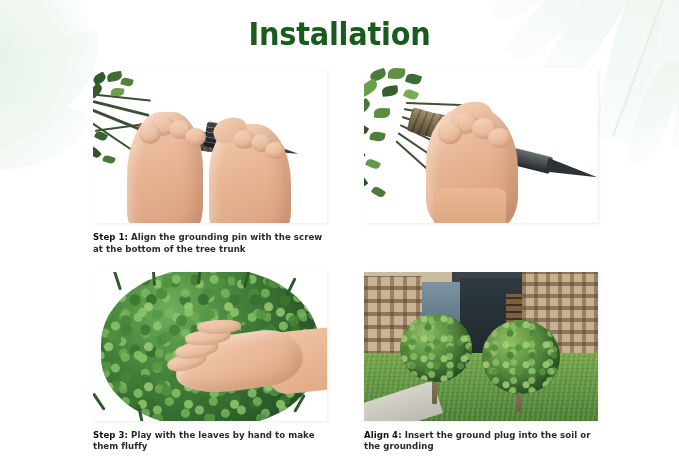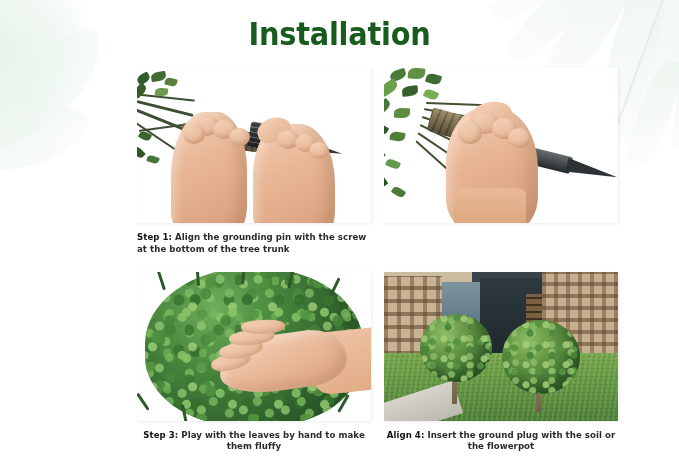--- a/index.html
+++ b/index.html
@@ -98,24 +98,23 @@
   }
 
   .grid {
     position: absolute;
     top: 68px;
     left: 93px;
     width: 495px;
   }
   .row {
     display: flex;
-    gap: 13px;
-    margin-left: 44px;
-  }
-  .row + .row { margin-top: 16px; text-align: center; }
+    gap: 37px;
+  }
+  .row + .row { margin-top: 16px; }
 
   .cell {
     width: 234px;
   }
 
   .photo {
     position: relative;
     width: 234px;
     height: 155px;
     background: #ffffff;
@@ -572,20 +571,20 @@
             </div>
 
             <div class="p4-tree-trunk" style="left:152px; top:112px; height:28px;"></div>
             <div class="p4-tree-ball" style="left:118px; top:48px; width:78px; height:74px;">
               <div class="p4-ball-tex"></div>
             </div>
           </div>
 
           <div class="caption">
             <span class="step-label">Align 4:</span>
-            <span>Insert the ground plug with the soil or the flowerpot</span>
+            <span>Insert the ground plug into the soil or the grounding</span>
           </div>
         </div>
       </div>
 
     </div>
   </div>
 </div>
 
 </body></html>

